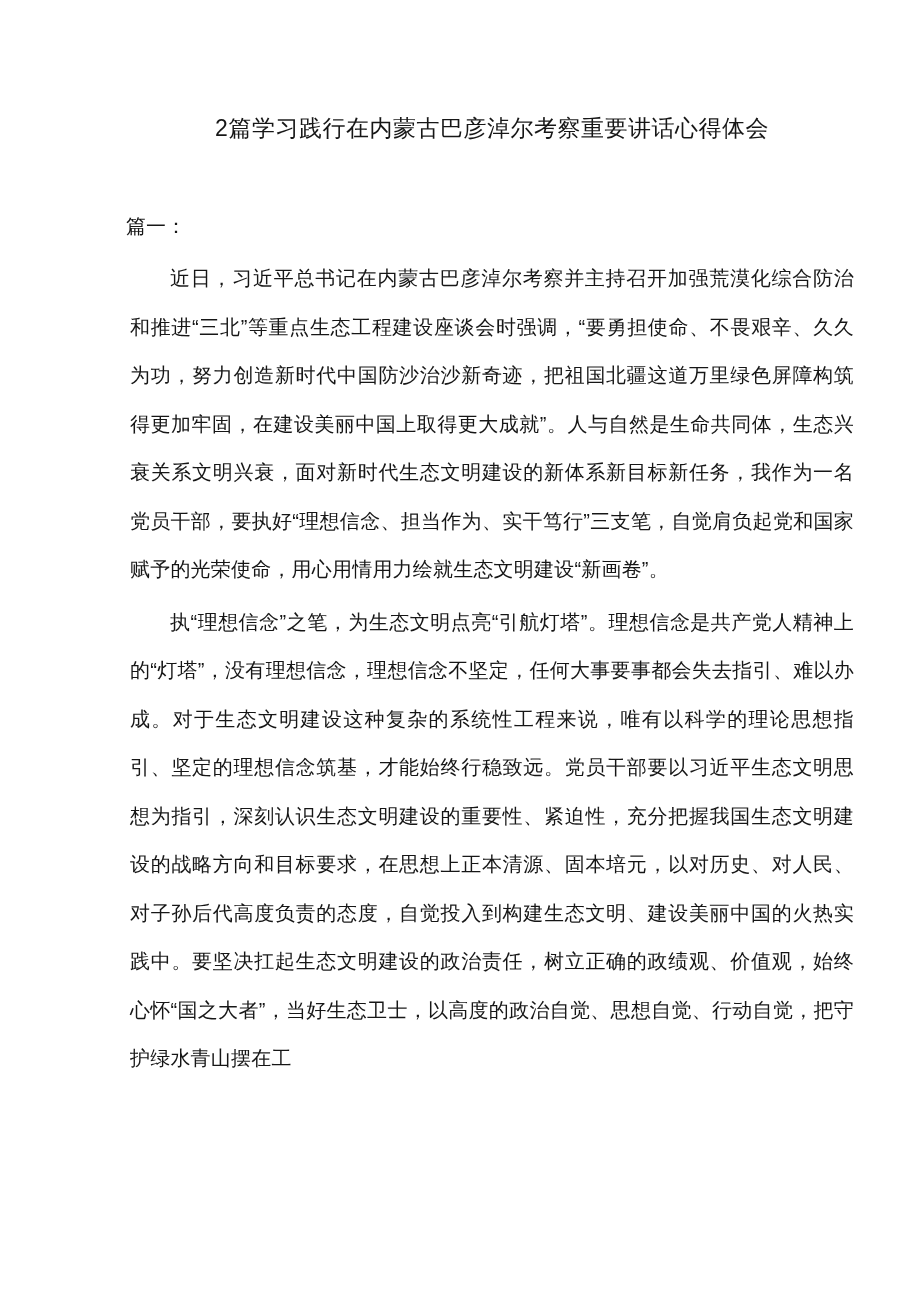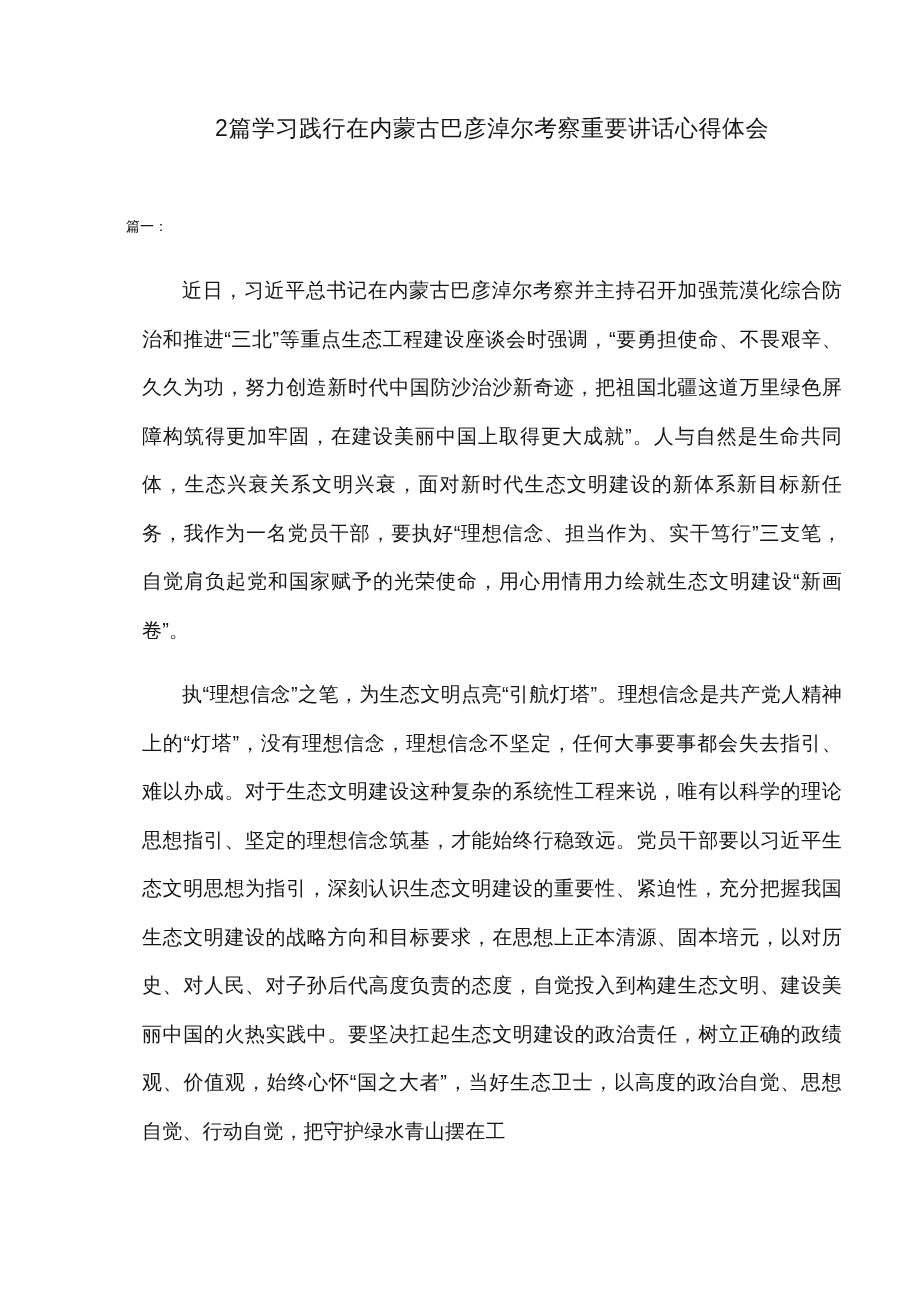--- a/index.html
+++ b/index.html
@@ -22,26 +22,26 @@
     margin: 0;
     font-size: 23px;
     font-weight: 400;
     text-align: center;
     line-height: 48.5px;
     letter-spacing: 0.5px;
   }
   .title-line { display: block; }
   .section-label {
     margin-top: 49px;
-    font-size: 14px;
+    font-size: 20px;
     line-height: 48.5px;
     text-align: left;
   }
   .para {
-    margin: 16px;
+    margin: 4px;
     font-size: 20px;
     line-height: 48.5px;
     text-align: justify;
     text-justify: inter-character;
     text-indent: 2em;
     word-break: break-all;
     letter-spacing: 0.2px;
   }
 </style>
 </head>

